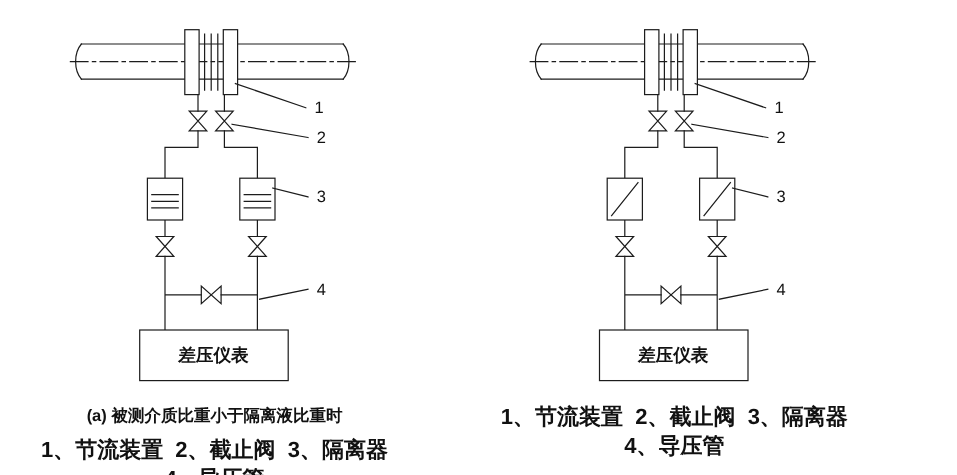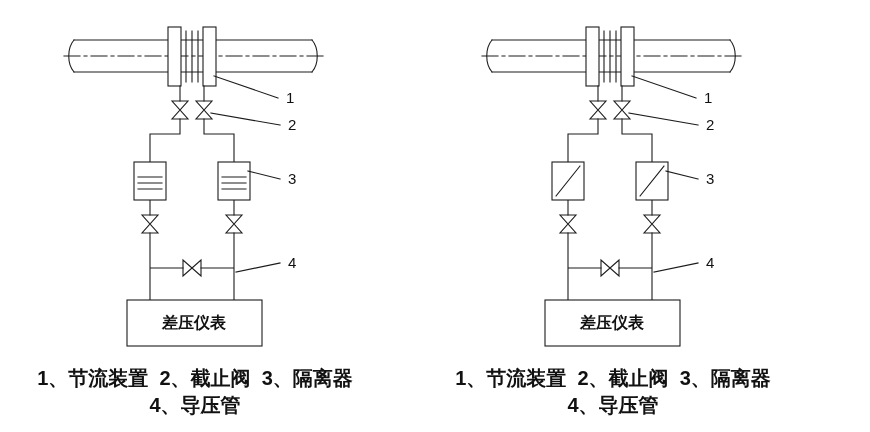--- a/index.html
+++ b/index.html
@@ -53,20 +53,21 @@
       <path class="ln" d="M150,66 L214,88 M147,103 L216,115 M184,161 L216,169 M172,262 L216,253"></path>
       <text x="222" y="93">1</text>
       <text x="224" y="120">2</text>
       <text x="224" y="174">3</text>
       <text x="224" y="258">4</text>
       <g>
         <rect class="bx" x="63" y="290" width="135" height="46"></rect>
         <text class="inst" x="130" y="318">差压仪表</text>
       </g>
     </svg>
+    <div class="caption">(a) 被测介质比重小于隔离液比重时</div>
     <div class="legend">1、节流装置  2、截止阀  3、隔离器  4、导压管</div>
   </div>
 
   <div class="diagram">
     <svg width="262" height="348" viewBox="0 0 262 348">
       <g>
         <line class="ln" x1="0" y1="46" x2="260" y2="46" stroke-dasharray="16 4 3 4"></line>
         <path class="ln" d="M10,30 H248 M10,62 H248"></path>
         <path class="ln" d="M10,30 C3,38 3,54 10,62 M248,30 C255,38 255,54 248,62"></path>
       </g>

